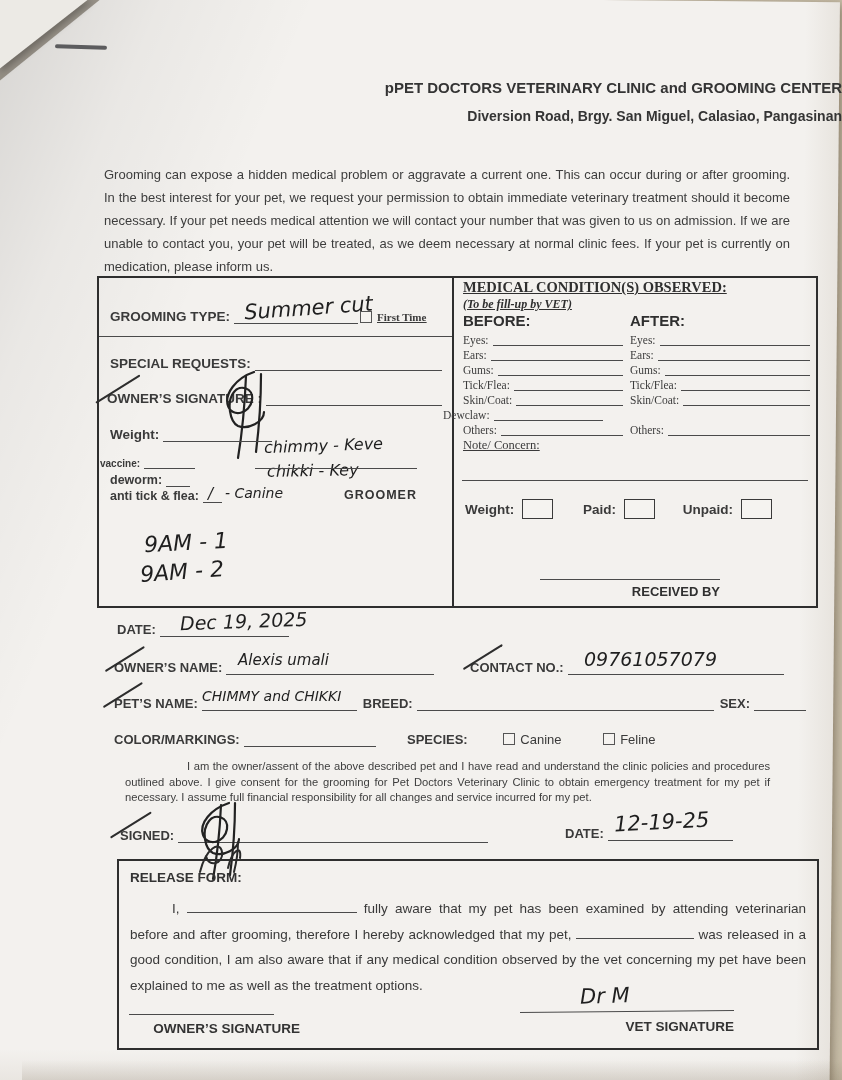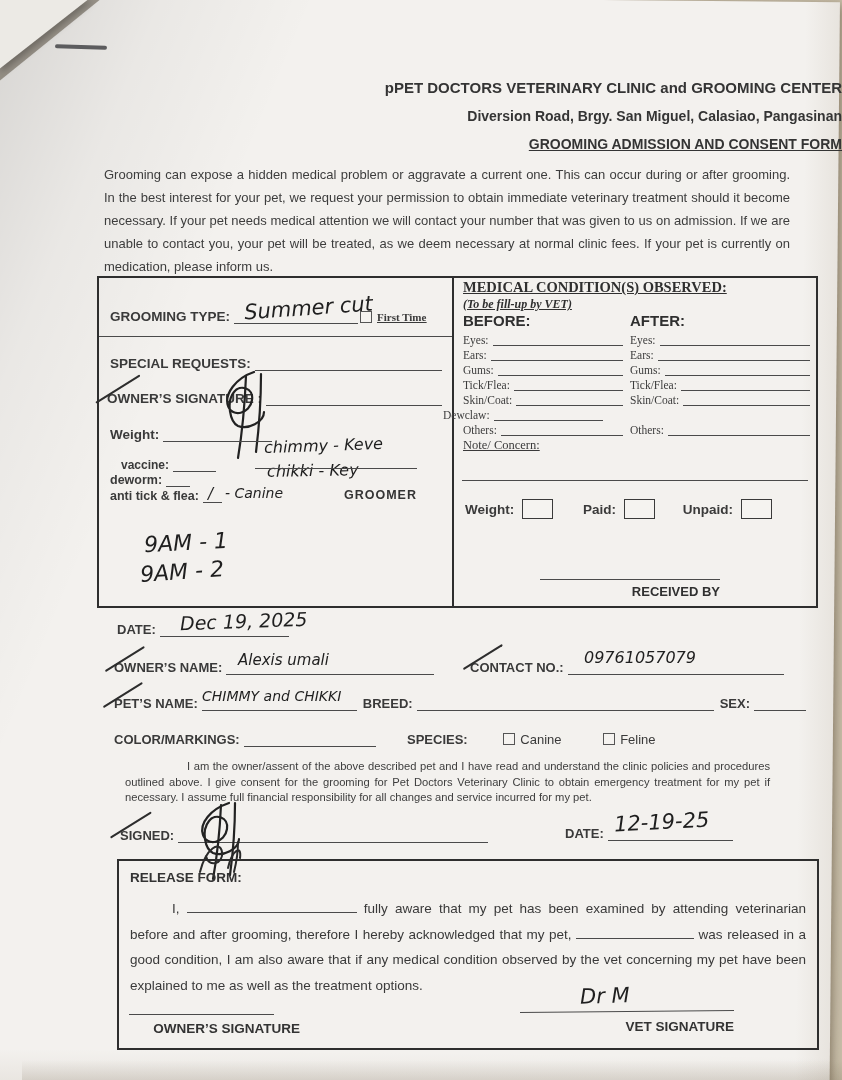--- a/index.html
+++ b/index.html
@@ -51,21 +51,20 @@
 
 <div class="paper"></div>
 <div class="content">
 
   <div class="fold-shadow"></div>
   <div class="fold"></div>
   <div class="corner-mark"></div>
 
   <div class="abs center b" style="left:0;top:73px;width:820px;font-size:15px;color:#343434;">pPET DOCTORS VETERINARY CLINIC and GROOMING CENTER</div>
   <div class="abs center b" style="left:0;top:102px;width:820px;font-size:14px;color:#343434;">Diversion Road, Brgy. San Miguel, Calasiao, Pangasinan</div>
-  <div class="abs center b" style="left:0;top:130px;width:820px;font-size:14px;color:#343434;text-decoration:underline;">GROOMING ADMISSION AND CONSENT FORM</div>
 
   <div class="abs" style="left:82px;top:157px;width:686px;font-size:13px;line-height:23px;text-align:justify;color:#3d3d3d;">Grooming can expose a hidden medical problem or aggravate a current one. This can occur during or after grooming. In the best interest for your pet, we request your permission to obtain immediate veterinary treatment should it become necessary. If your pet needs medical attention we will contact your number that was given to us on admission. If we are unable to contact you, your pet will be treated, as we deem necessary at normal clinic fees. If your pet is currently on medication, please inform us.</div>
 
   <div class="box2" style="left:75px;top:270px;width:717px;height:328px;"></div>
   <div class="abs" style="left:430px;top:270px;width:2px;height:330px;background:#2e2e2e;"></div>
 
   <div class="row" style="left:88px;top:303px;width:248px;font-size:13.5px;">
     <span class="b lbl">GROOMING TYPE:</span>
     <span class="line"></span>
   </div>
@@ -89,21 +88,21 @@
     <path d="M36,4 C18,10 6,26 10,38 C14,50 32,46 34,32 C36,20 22,16 16,24 C8,34 12,54 20,58 C30,62 46,54 46,44" fill="none" stroke="#222" stroke-width="2.2" stroke-linecap="round"></path>
     <path d="M28,8 C27,32 24,66 20,90" fill="none" stroke="#222" stroke-width="2.2" stroke-linecap="round"></path>
     <path d="M43,6 C43,30 41,60 38,84" fill="none" stroke="#222" stroke-width="2.2" stroke-linecap="round"></path>
   </svg>
 
   <div class="row" style="left:88px;top:421px;width:162px;font-size:13.5px;">
     <span class="b lbl">Weight:</span>
     <span class="line"></span>
   </div>
 
-  <div class="row" style="left:99px;top:452px;width:95px;font-size:12px;">
+  <div class="row" style="left:78px;top:452px;width:95px;font-size:10px;">
     <span class="b lbl">vaccine:</span>
     <span class="line"></span>
   </div>
   <div class="row" style="left:88px;top:467px;width:80px;font-size:12.5px;">
     <span class="b lbl">deworm:</span>
     <span class="line"></span>
   </div>
   <div class="row" style="left:88px;top:483px;width:112px;font-size:12.5px;">
     <span class="b lbl">anti tick &amp; flea:</span>
     <span class="line"></span>
@@ -201,21 +200,21 @@
     <span class="line"></span>
   </div>
   <div class="tick" style="left:80px;top:652px;width:46px;"></div>
   <div class="abs hw" style="left:216px;top:645px;font-size:15px;">Alexis umali</div>
 
   <div class="row" style="left:448px;top:654px;width:314px;font-size:13px;">
     <span class="b lbl">CONTACT NO.:</span>
     <span class="line"></span>
   </div>
   <div class="tick" style="left:438px;top:650px;width:46px;"></div>
-  <div class="abs hw" style="left:562px;top:642px;font-size:16px;">09761057079</div>
+  <div class="abs hw" style="left:562px;top:642px;font-size:19px;">09761057079</div>
 
   <div class="row" style="left:92px;top:690px;width:692px;font-size:13px;">
     <span class="b lbl">PET’S NAME:</span>
     <span class="line" style="max-width:155px;"></span>
     <span class="b lbl" style="margin-left:6px;">BREED:</span>
     <span class="line"></span>
     <span class="b lbl" style="margin-left:6px;">SEX:</span>
     <span class="line" style="max-width:52px;"></span>
   </div>
   <div class="tick" style="left:78px;top:688px;width:46px;"></div>

